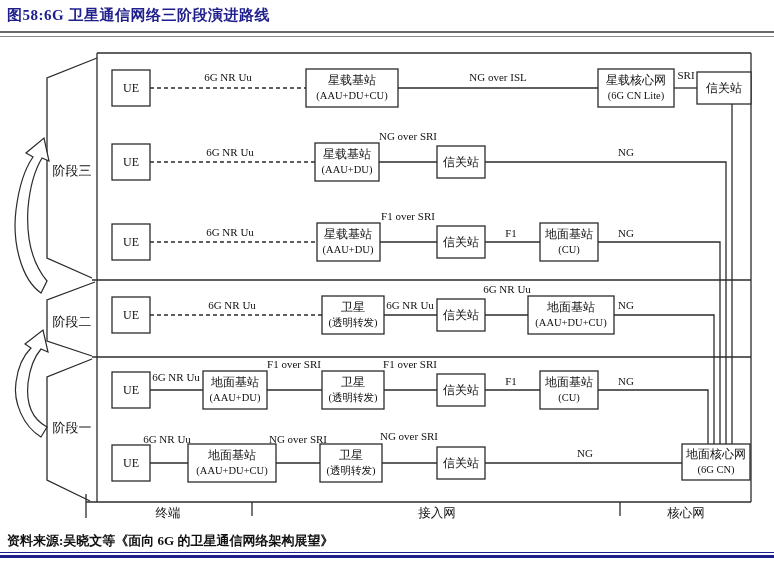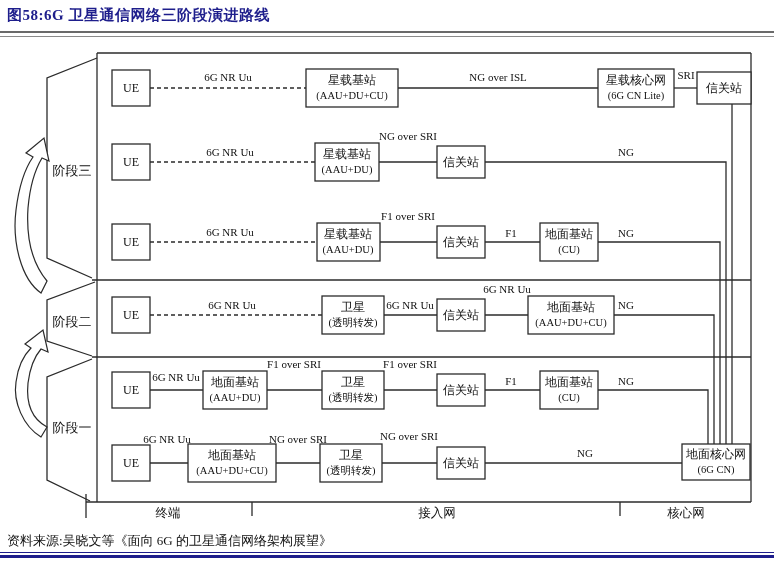--- a/index.html
+++ b/index.html
@@ -2,21 +2,21 @@
 <html><head>
 <meta charset="utf-8">
 <style>
   html,body{margin:0;padding:0;background:#fff;}
   #page{position:relative;width:774px;height:561px;background:#fff;overflow:hidden;
         font-family:"Liberation Serif","DejaVu Serif",serif;}
   .fig-title{position:absolute;left:7px;top:6px;font-size:15px;font-weight:bold;
              color:#1e1e8c;letter-spacing:.5px;white-space:nowrap;}
   .header-rule{position:absolute;left:0;top:31px;width:774px;height:3px;
                border-top:2px solid #6a6a6a;border-bottom:1px solid #8a8a8a;}
-  .source-note{position:absolute;left:7px;top:532px;font-size:13px;font-weight:normal;
+  .source-note{position:absolute;left:7px;top:532px;font-size:13px;font-weight:bold;
                color:#111;white-space:nowrap;}
   .footer-rule{position:absolute;left:0;top:552px;width:774px;height:2px;
                border-top:1px solid #1e1e8c;border-bottom:3px solid #1e1e8c;}
   svg{position:absolute;left:0;top:0;}
   svg text{font-family:"Liberation Serif","DejaVu Serif",serif;fill:#111;text-anchor:middle;}
   .bt{font-size:12px;}           
   .bs{font-size:10.5px;}         
   .ll{font-size:11px;}           
   .sg{font-size:13px;}           
   .ax{font-size:12.5px;}         

